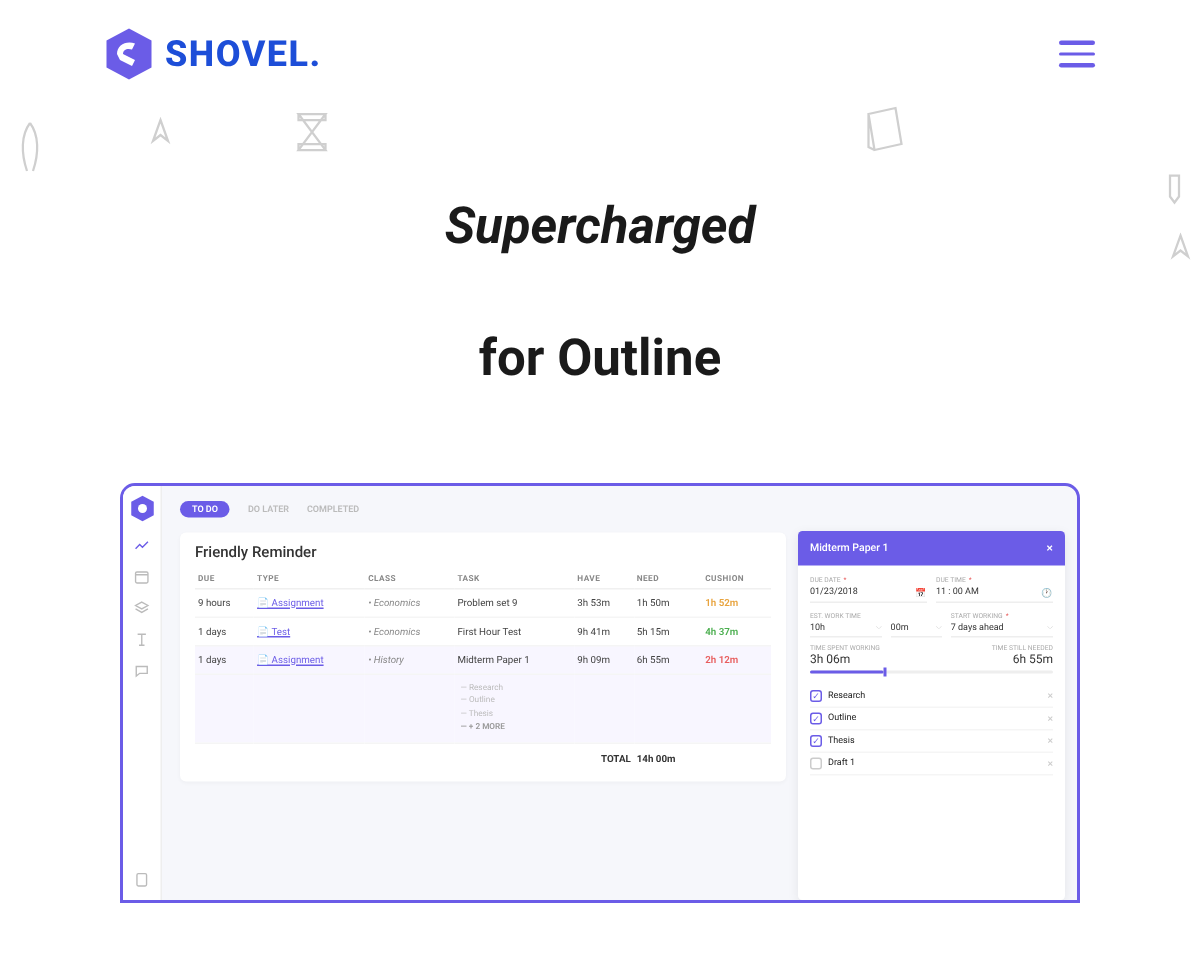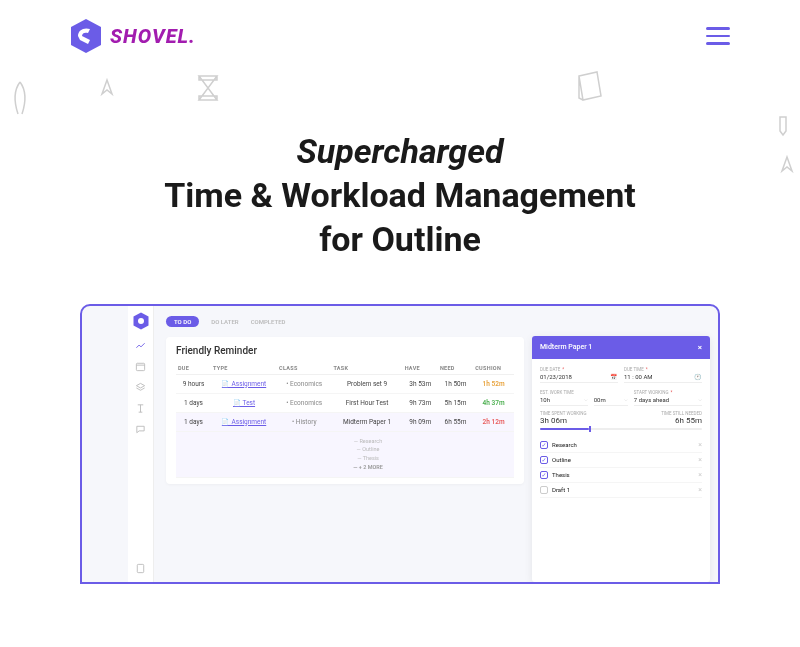--- a/index.html
+++ b/index.html
@@ -18,24 +18,23 @@
     justify-content: space-between;
     padding: 18px 70px 10px 70px;
   }
   .logo-group { display: flex; align-items: center; gap: 8px; }
   .logo-hex {
     width: 32px; height: 36px;
     display: flex; align-items: center; justify-content: center;
   }
   .brand {
     font-weight: 800;
-    font-size: 20px;
+    font-size: 24px;
     letter-spacing: 1px;
-    color: #a21caf;
-    font-style: italic;
+    color: #1d4ed8;
   }
   .hamburger {
     display: flex; flex-direction: column; gap: 5px;
     cursor: pointer;
   }
   .hamburger span {
     width: 24px; height: 2.5px; background: #6b5ce7;
     border-radius: 2px;
   }
   .doodles {
@@ -45,29 +44,28 @@
   }
   .doodles svg { position: absolute; stroke: #cfcfcf; fill: none; stroke-width: 1.5; }
   .hero {
     text-align: center;
     margin-top: 65px;
     padding: 0 40px;
   }
   .hero h1 { font-size: 34px; line-height: 1.3; font-weight: 700; color: #1a1a1a; }
   .hero .italic { font-style: italic; font-weight: 700; }
   .mock {
-    margin: 42px auto 0;
+    margin: 60px auto 0;
     width: 640px;
     height: 280px;
     border: 2px solid #6b5ce7;
     border-radius: 10px 10px 0 0;
     background: #f6f7fb;
     overflow: hidden;
     position: relative;
-    padding-left: 46px;
   }
   .mock-inner {
     display: flex;
     height: 100%;
     font-size: 6.5px;
   }
   .mock-sidebar {
     width: 26px;
     background: #fff;
     border-right: 1px solid #eee;
@@ -100,25 +98,24 @@
   .card h3 { font-size: 10px; font-weight: 500; color: #333; margin-bottom: 6px; }
   table { width: 100%; border-collapse: collapse; }
   th {
     text-align: left; font-size: 5.5px; font-weight: 700; color: #888;
     text-transform: uppercase; padding: 3px 2px; letter-spacing: 0.3px;
     border-bottom: 1px solid #f0f0f0;
   }
   td {
     font-size: 6.5px; color: #444; padding: 5px 2px;
     border-bottom: 1px solid #f5f5f5;
-    text-align: center;
   }
   tr.selected td { background: #f8f6ff; }
   .type-chip { color: #6b5ce7; text-decoration: underline; }
-  .class-chip { color: #888; }
+  .class-chip { color: #888; font-style: italic; }
   .cush-warn { color: #e8a33d; font-weight: 600; }
   .cush-ok { color: #4caf50; font-weight: 600; }
   .cush-danger { color: #e85c5c; font-weight: 600; }
   .subtasks { color: #bbb; font-size: 5.5px; line-height: 1.6; padding-left: 4px; }
   .subtasks div::before { content: "— "; }
   .total-row td { font-weight: 700; color: #333; border: none; padding-top: 6px; }
   .mock-panel {
     width: 178px;
     margin: 30px 8px 0 0;
     background: #fff;
@@ -204,21 +201,21 @@
       <path d="M4 2 L10 2 L10 16 L7 20 L4 16 Z"></path>
     </svg>
   <svg style="right:6px; top:95px;" width="14" height="20" stroke="#e85c5c">
       <path d="M7 2 L12 16 L7 12 L2 16 Z"></path>
     </svg>
 </div>
 
 <div class="hero">
   <h1>
     <span class="italic">Supercharged</span><br>
-    <span>Time &amp; Workload Management</span><br>
+    <br>
     <span>for Outline</span>
   </h1>
 </div>
 
 <div class="mock">
   <div class="mock-inner">
 
     <div class="mock-sidebar">
       <svg class="hex" viewBox="0 0 32 36">
         <polygon points="16,1 31,9 31,27 16,35 1,27 1,9" fill="#6b5ce7"></polygon>
@@ -274,21 +271,21 @@
                 <td>Problem set 9</td>
                 <td>3h 53m</td>
                 <td>1h 50m</td>
                 <td class="cush-warn">1h 52m</td>
               </tr>
               <tr>
                 <td>1 days</td>
                 <td class="type-chip">📄 Test</td>
                 <td class="class-chip">• Economics</td>
                 <td>First Hour Test</td>
-                <td>9h 73m</td>
+                <td>9h 41m</td>
                 <td>5h 15m</td>
                 <td class="cush-ok">4h 37m</td>
               </tr>
               <tr class="selected">
                 <td>1 days</td>
                 <td class="type-chip">📄 Assignment</td>
                 <td class="class-chip">• History</td>
                 <td>Midterm Paper 1</td>
                 <td>9h 09m</td>
                 <td>6h 55m</td>
@@ -301,20 +298,29 @@
                 <td class="subtasks">
                   <div>Research</div>
                   <div>Outline</div>
                   <div>Thesis</div>
                   <div style="color:#999;font-weight:600">+ 2 MORE</div>
                 </td>
                 <td></td>
                 <td></td>
                 <td></td>
               </tr>
+              <tr class="total-row">
+                <td></td>
+                <td></td>
+                <td></td>
+                <td></td>
+                <td style="text-align:right">TOTAL</td>
+                <td>14h 00m</td>
+                <td></td>
+              </tr>
             </tbody>
         </table>
       </div>
     </div>
 
     <div class="mock-panel">
       <div class="panel-head">
         <span>Midterm Paper 1</span>
         <span class="panel-close">×</span>
       </div>

